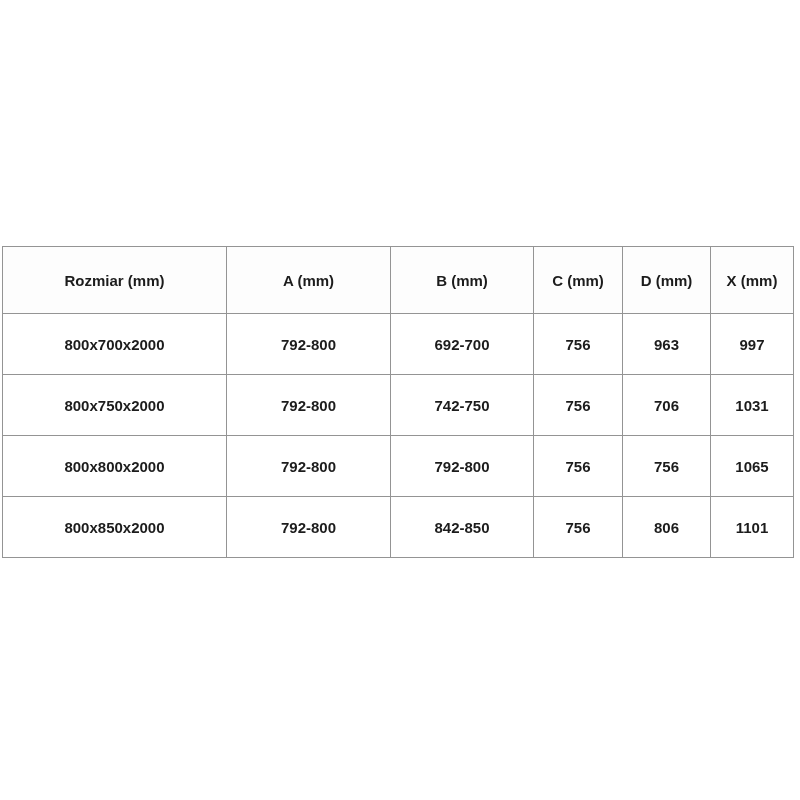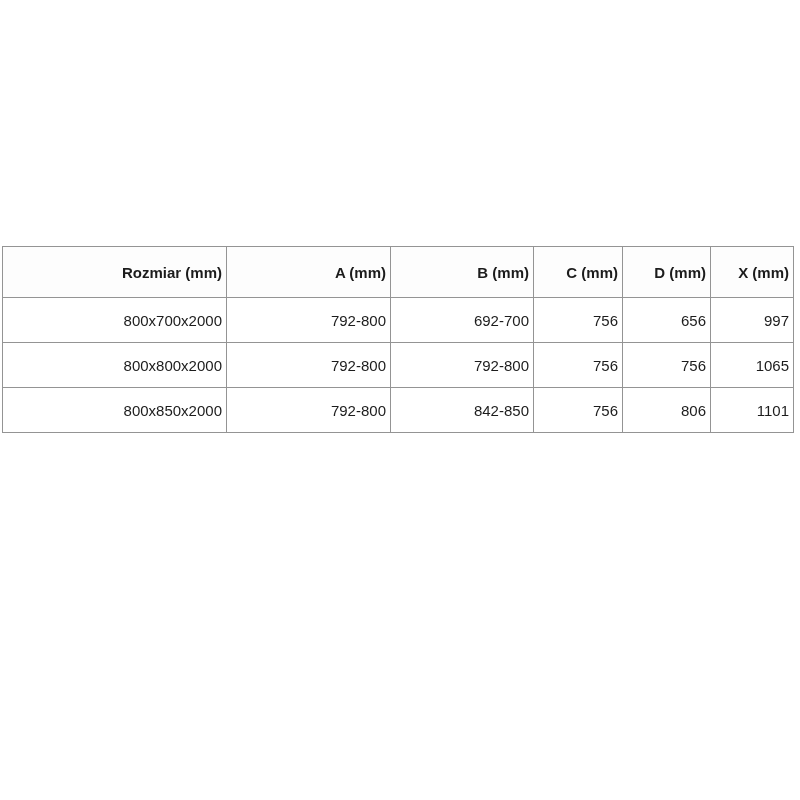--- a/index.html
+++ b/index.html
@@ -22,36 +22,36 @@
     left: 2px;
     top: 246px;
     width: 791px;
     border-collapse: collapse;
     table-layout: fixed;
     background: #ffffff;
   }
   table.spec-table th,
   table.spec-table td {
     border: 1px solid #949494;
-    text-align: right;
+    text-align: center;
     vertical-align: middle;
     color: #1c1c1c;
     font-size: 15px;
-    padding: 4px;
+    padding: 12px;
     overflow: hidden;
     white-space: nowrap;
   }
   table.spec-table th {
     height: 42px;
     font-weight: bold;
     background: #fdfdfd;
   }
   table.spec-table td {
     height: 36px;
-    font-weight: normal;
+    font-weight: bold;
     margin-left: 48px;
   }
   col.c-rozmiar { width: 224px; }
   col.c-a { width: 164px; }
   col.c-b { width: 143px; }
   col.c-c { width: 89px; }
   col.c-d { width: 88px; }
   col.c-x { width: 83px; }
 </style>
 </head>
@@ -76,22 +76,30 @@
         <th>D (mm)</th>
         <th>X (mm)</th>
       </tr>
     </thead>
     <tbody>
       <tr>
         <td>800x700x2000</td>
         <td>792-800</td>
         <td>692-700</td>
         <td>756</td>
-        <td>656</td>
+        <td>963</td>
         <td>997</td>
+      </tr>
+      <tr>
+        <td>800x750x2000</td>
+        <td>792-800</td>
+        <td>742-750</td>
+        <td>756</td>
+        <td>706</td>
+        <td>1031</td>
       </tr>
       <tr>
         <td>800x800x2000</td>
         <td>792-800</td>
         <td>792-800</td>
         <td>756</td>
         <td>756</td>
         <td>1065</td>
       </tr>
       <tr>

